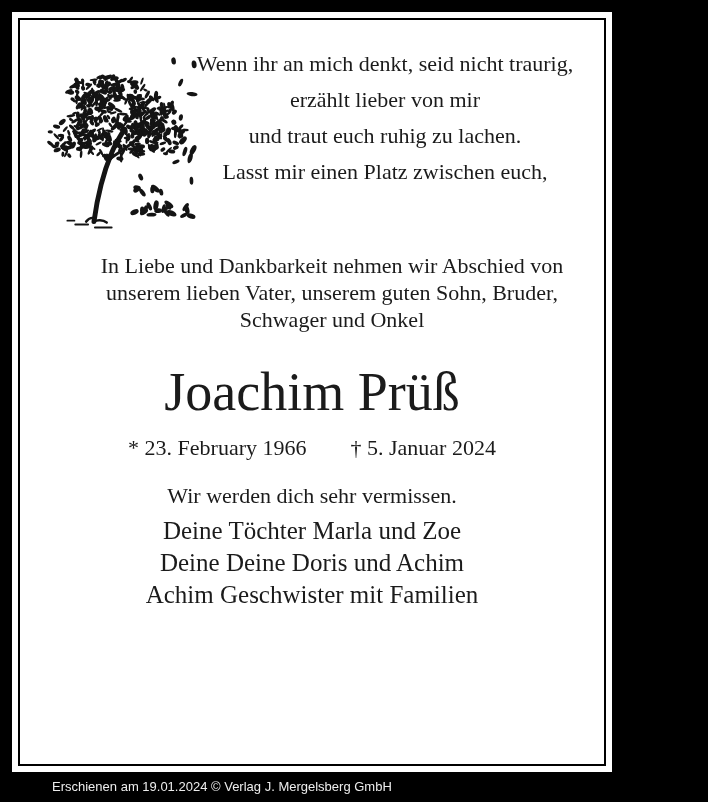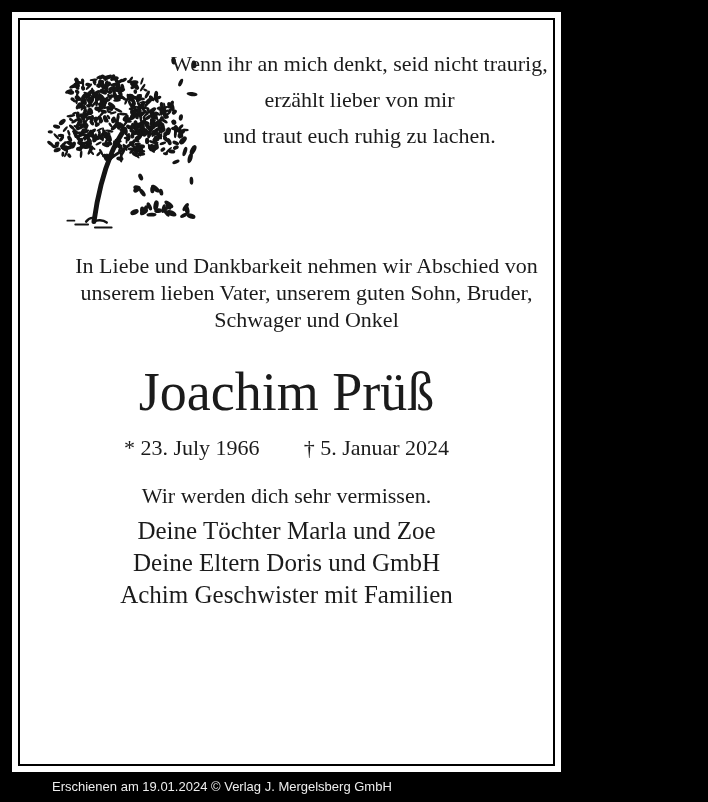--- a/index.html
+++ b/index.html
@@ -14,21 +14,21 @@
   .page {
     position: relative;
     width: 708px;
     height: 802px;
     background: #000000;
   }
   .card {
     position: absolute;
     left: 12px;
     top: 12px;
-    width: 549px;
+    width: 600px;
     height: 760px;
     background: #ffffff;
   }
   .card-border {
     position: absolute;
     left: 6px;
     top: 6px;
     right: 6px;
     bottom: 6px;
     border: 2px solid #000000;
@@ -708,40 +708,41 @@
         <path d="M57,172 C60,170 66,170 70,173" fill="none" stroke="#141414" stroke-width="2.5" stroke-linecap="round"></path>
         <path d="M38,175 h13" fill="none" stroke="#141414" stroke-width="2" stroke-linecap="round"></path>
         <path d="M58,178 h17" fill="none" stroke="#141414" stroke-width="2" stroke-linecap="round"></path>
         <path d="M30,171 h7" fill="none" stroke="#141414" stroke-width="2" stroke-linecap="round"></path>
       </svg>
 
     <div class="txt poem">
       <div>Wenn ihr an mich denkt, seid nicht traurig,</div>
       <div>erzählt lieber von mir</div>
       <div>und traut euch ruhig zu lachen.</div>
+      <div>Lasst mir einen Platz zwischen euch,</div>
     </div>
 
     <div class="txt intro">
       <div>In Liebe und Dankbarkeit nehmen wir Abschied von</div>
       <div>unserem lieben Vater, unserem guten Sohn, Bruder,</div>
       <div>Schwager und Onkel</div>
     </div>
 
     <h1 class="txt deceased-name">Joachim Prüß</h1>
 
     <div class="txt dates">
-      <span>* 23. July 1966</span>
+      <span>* 23. February 1966</span>
       <span>† 5. Januar 2024</span>
     </div>
 
     <div class="txt missing">Wir werden dich sehr vermissen.</div>
 
     <div class="txt family">
       <div>Deine Töchter Marla und Zoe</div>
-      <div>Deine Eltern Doris und GmbH</div>
+      <div>Deine Deine Doris und Achim</div>
       <div>Achim Geschwister mit Familien</div>
     </div>
 
   </div>
 
   <div class="footer-line">Erschienen am 19.01.2024 © Verlag J. Mergelsberg GmbH</div>
 
 </div>
 
 </body></html>

